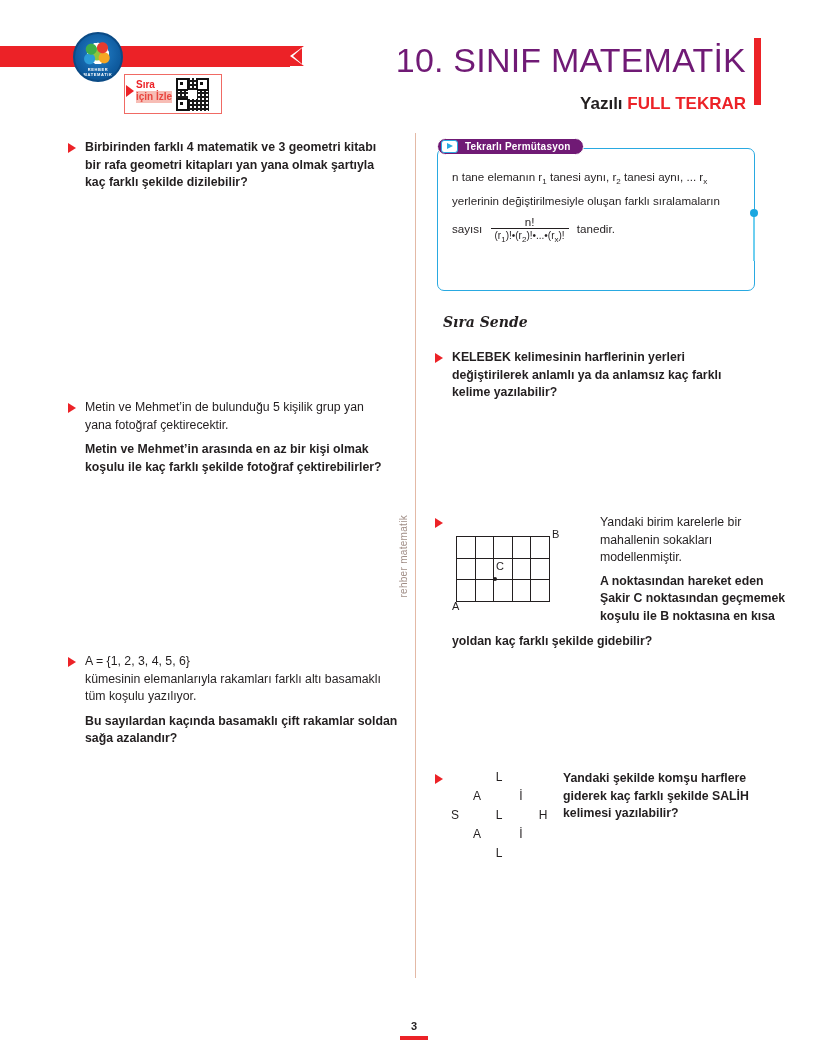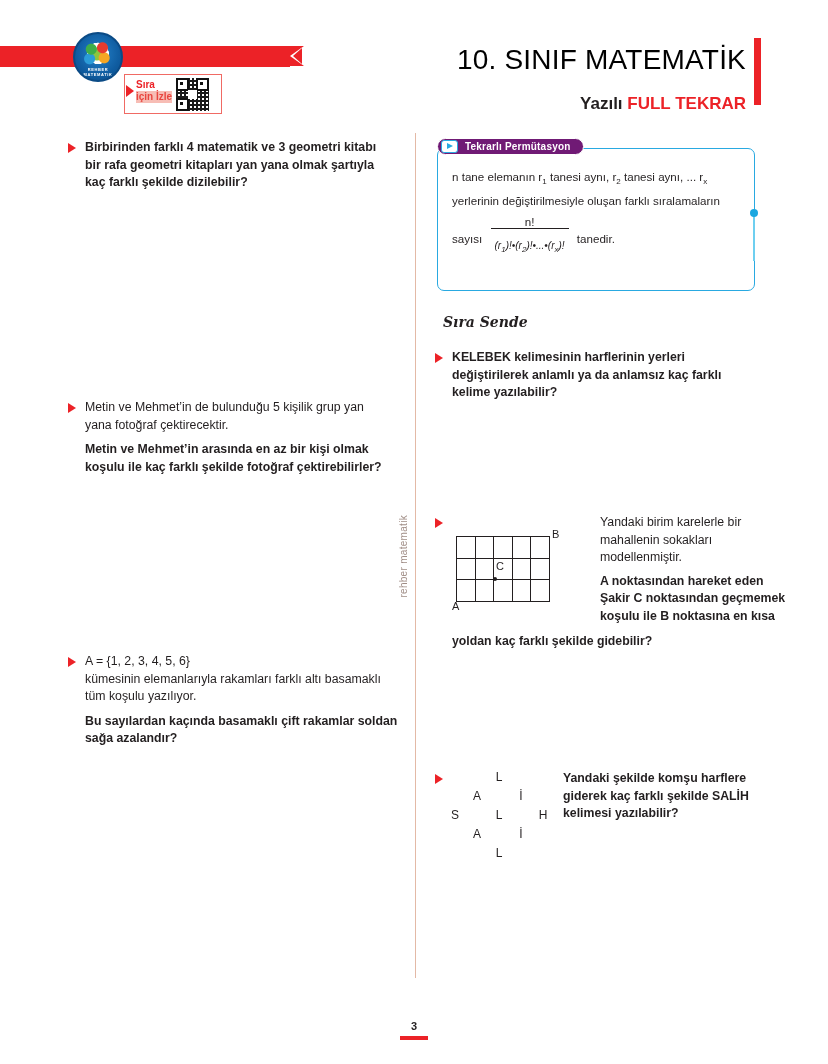--- a/index.html
+++ b/index.html
@@ -120,24 +120,24 @@
   }
   .qr-fn { position: absolute; width: 9px; height: 9px; border: 2px solid #111; background:#fff; }
   .qr-fn::after { content:""; position:absolute; left:2px; top:2px; width:3px; height:3px; background:#111; }
   .qr-white { position:absolute; background:#fff; }
 
   .title-main {
     position: absolute;
     left: 326px; top: 40px;
     width: 420px;
     text-align: right;
-    font-size: 28px;
+    font-size: 34px;
     font-weight: 300;
     letter-spacing: 0.2px;
-    color: #000000;
+    color: #701a75;
     line-height: 40px;
     white-space: nowrap;
   }
   .title-sub {
     position: absolute;
     left: 326px; top: 94px;
     width: 420px;
     text-align: right;
     font-size: 17px;
     font-weight: bold;
@@ -258,22 +258,21 @@
     display: block;
     font-size: 11.6px;
     line-height: 13px;
     padding: 0 4px;
   }
   .frac .den {
     display: block;
     font-size: 10px;
     line-height: 13px;
     border-top: 1.2px solid #231f20;
-    padding: 10px 4px;
-    font-style: italic;
+    padding: 0 4px;
   }
   .blue-pin {
     position: absolute;
     left: 753px; top: 213px;
     width: 2px; height: 48px;
     background: #6ecff0;
   }
   .blue-pin::before {
     content: "";
     position: absolute;

